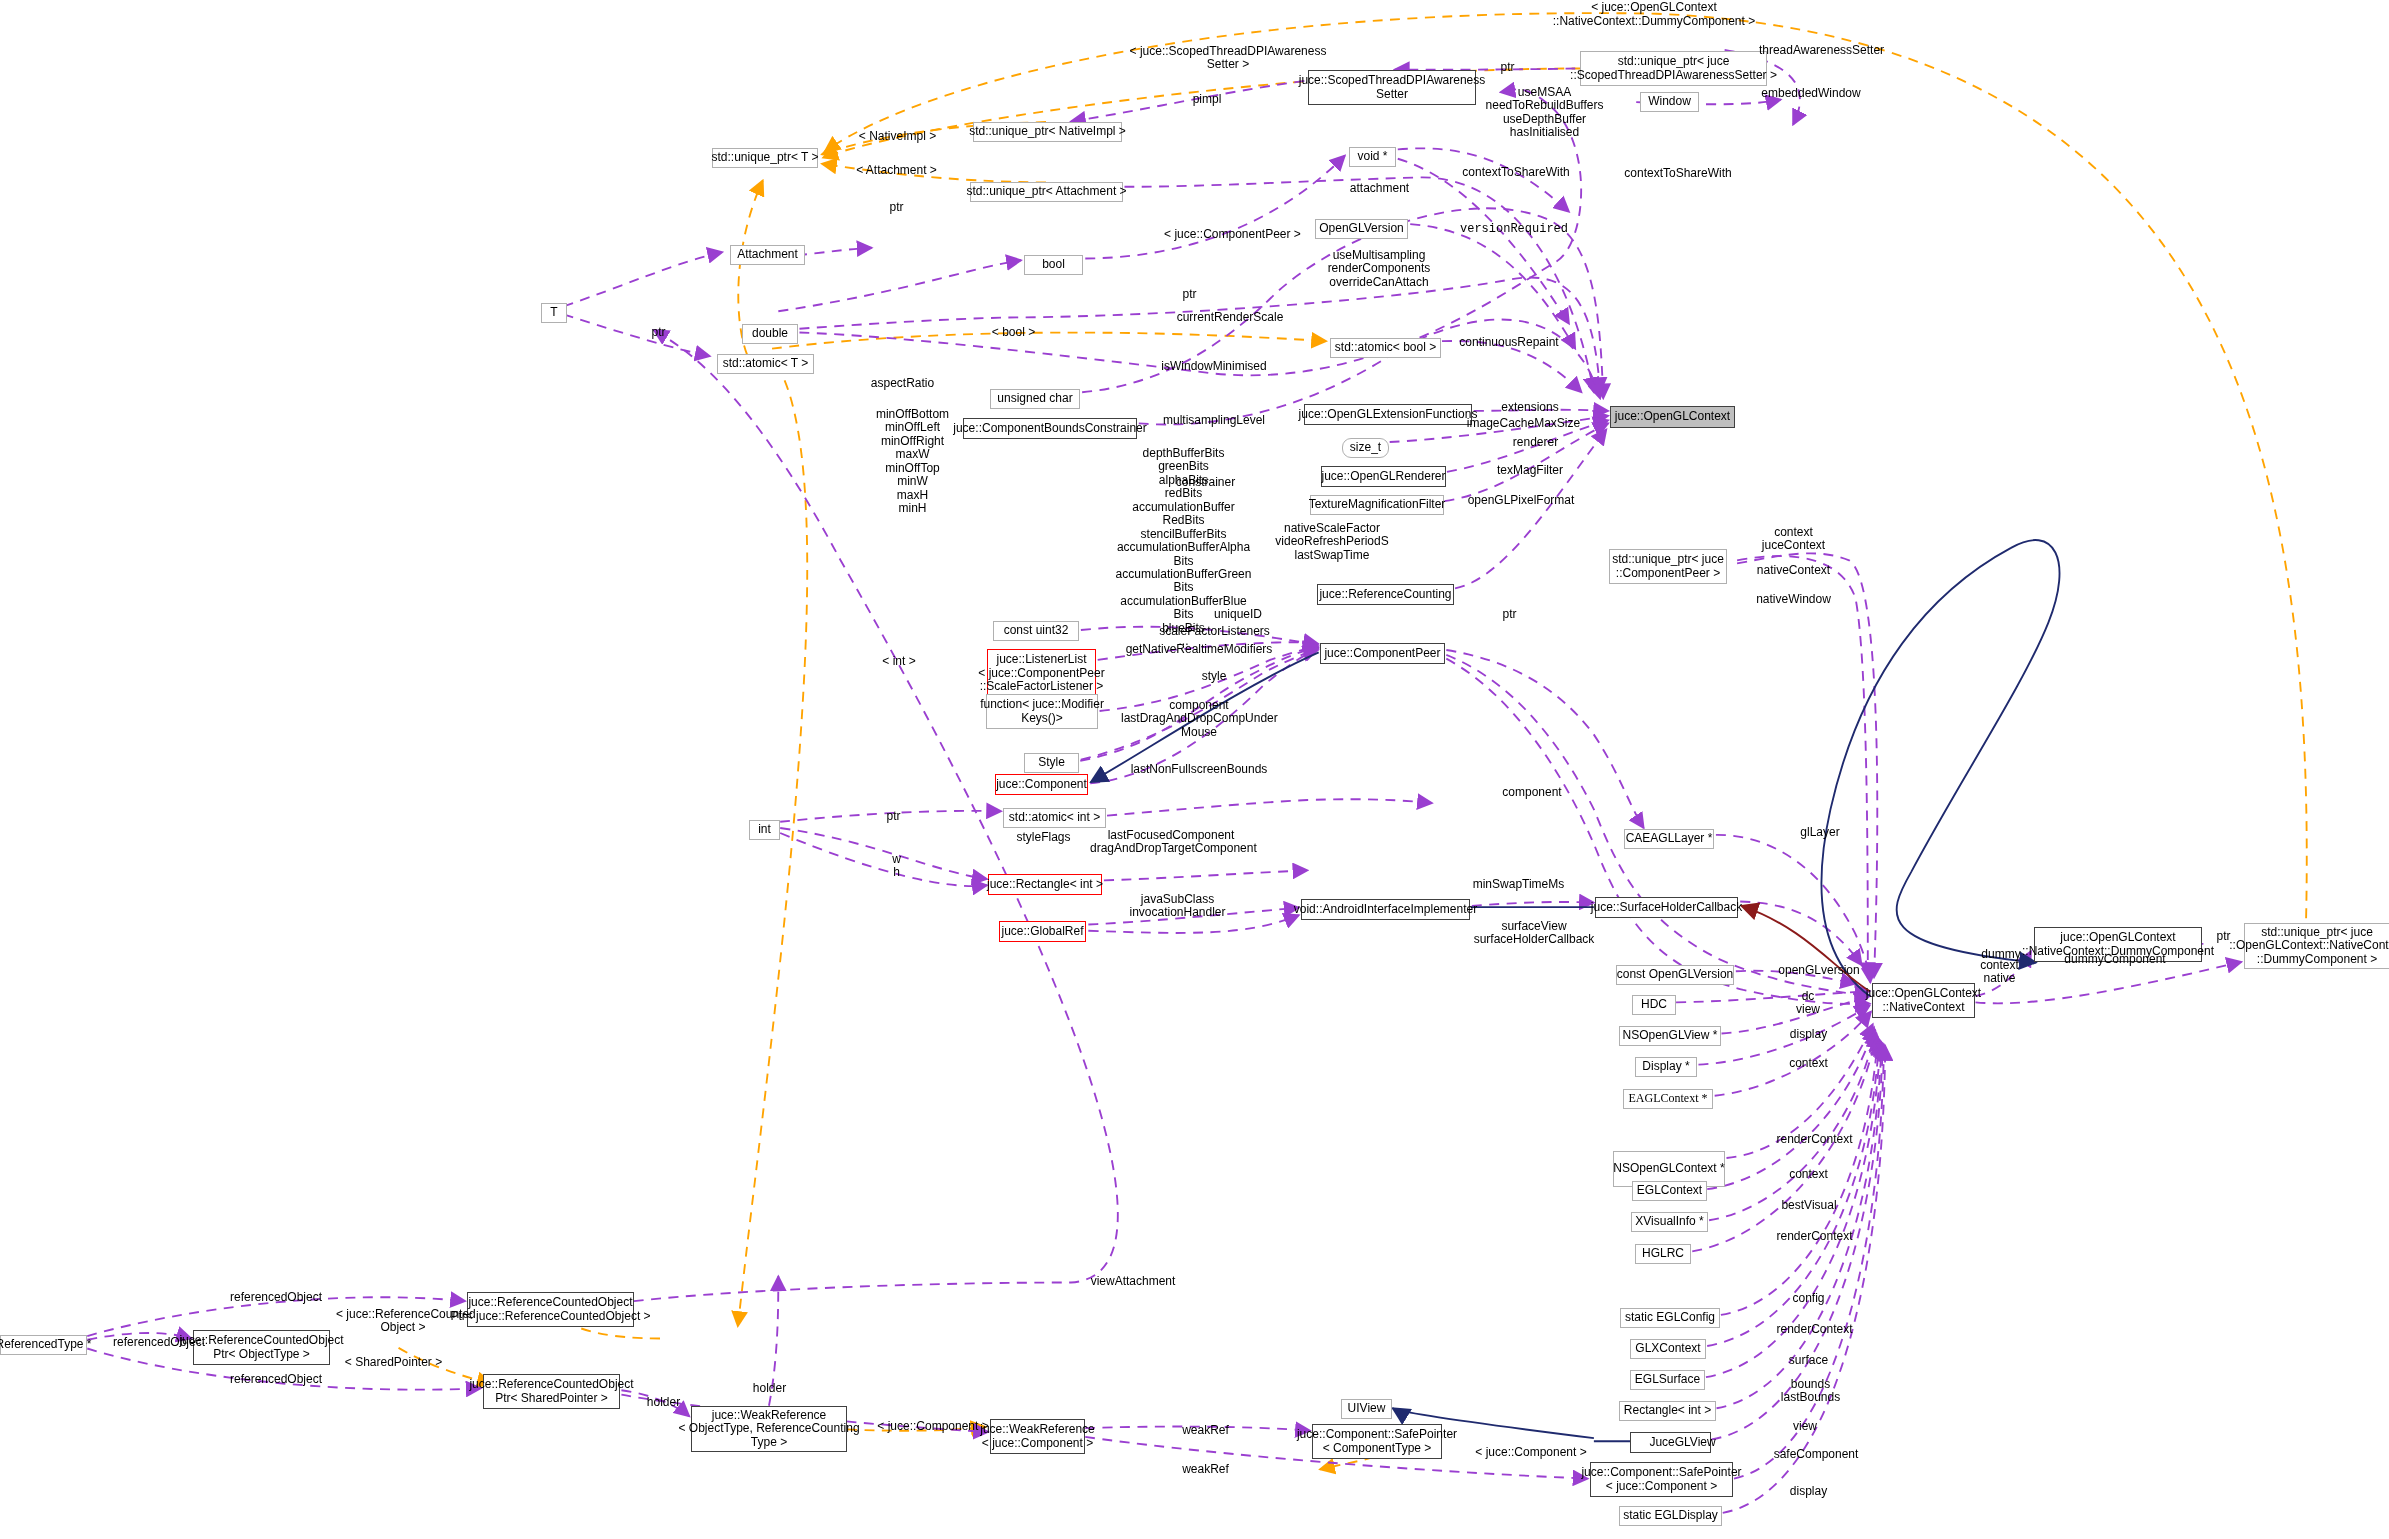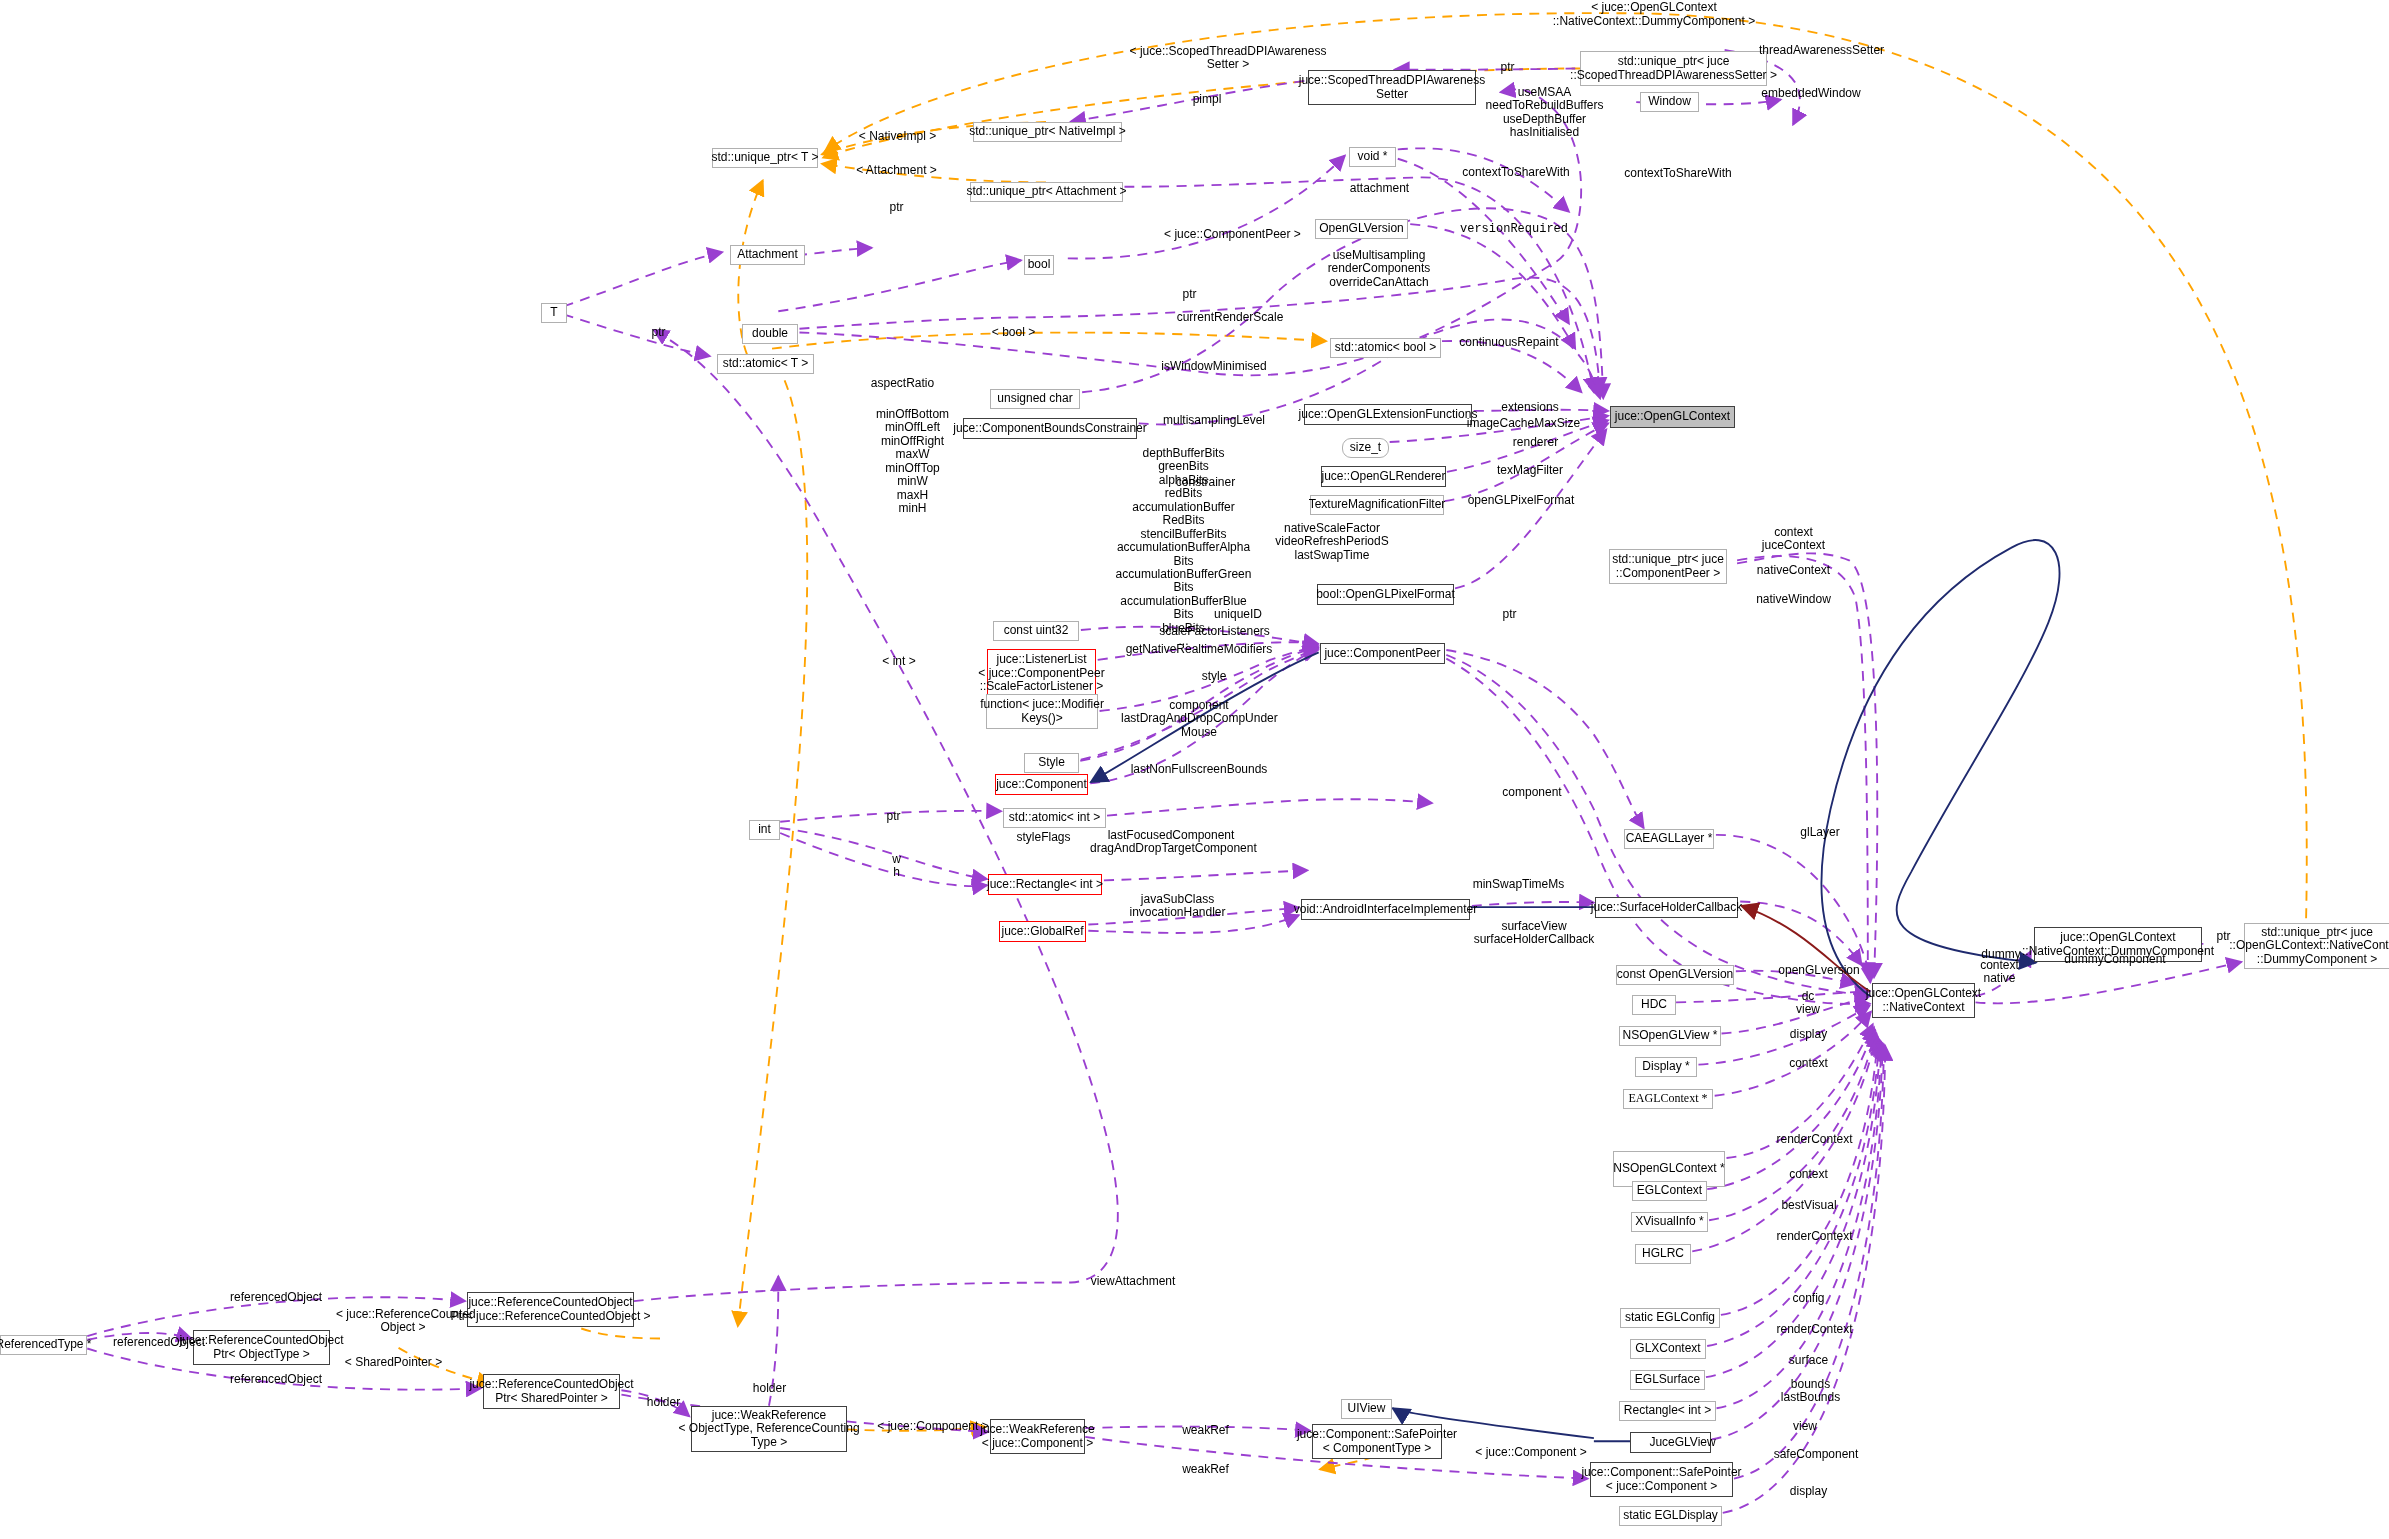--- a/index.html
+++ b/index.html
@@ -150,31 +150,31 @@
       <div class="node n-plain" style="left: 970px; top: 182px; width: 153px; height: 20px;">std::unique_ptr&lt; Attachment &gt;</div>
       <div class="node n-plain" style="left: 1580px; top: 51px; width: 187px; height: 35px;">std::unique_ptr&lt; juce
 ::ScopedThreadDPIAwarenessSetter &gt;</div>
       <div class="node n-class" style="left: 1308px; top: 70px; width: 168px; height: 35px;">juce::ScopedThreadDPIAwareness
 Setter</div>
       <div class="node n-plain" style="left: 1640px; top: 92px; width: 59px; height: 20px;">Window</div>
       <div class="node n-plain" style="left: 730px; top: 245px; width: 75px; height: 20px;">Attachment</div>
       <div class="node n-plain" style="left: 541px; top: 303px; width: 26px; height: 20px;">T</div>
       <div class="node n-plain" style="left: 742px; top: 324px; width: 56px; height: 20px;">double</div>
       <div class="node n-plain" style="left: 717px; top: 354px; width: 97px; height: 20px;">std::atomic&lt; T &gt;</div>
-      <div class="node n-plain" style="left: 1024px; top: 255px; width: 30px; height: 20px;">bool</div>
+      <div class="node n-plain" style="left: 1024px; top: 255px; width: 59px; height: 20px;">bool</div>
       <div class="node n-plain" style="left: 1349px; top: 147px; width: 47px; height: 20px;">void *</div>
       <div class="node n-plain" style="left: 1315px; top: 219px; width: 93px; height: 20px;">OpenGLVersion</div>
       <div class="node n-plain" style="left: 1330px; top: 338px; width: 111px; height: 20px;">std::atomic&lt; bool &gt;</div>
       <div class="node n-plain" style="left: 990px; top: 389px; width: 90px; height: 20px;">unsigned char</div>
       <div class="node n-class" style="left: 963px; top: 418px; width: 174px; height: 21px;">juce::ComponentBoundsConstrainer</div>
       <div class="node n-class" style="left: 1304px; top: 404px; width: 168px; height: 21px;">juce::OpenGLExtensionFunctions</div>
       <div class="node n-plain" style="left: 1342px; top: 438px; width: 47px; height: 20px; border-radius: 9px;">size_t</div>
       <div class="node n-class" style="left: 1321px; top: 466px; width: 125px; height: 21px;">juce::OpenGLRenderer</div>
       <div class="node n-plain" style="left: 1310px; top: 495px; width: 134px; height: 20px;">TextureMagnificationFilter</div>
-      <div class="node n-class" style="left: 1317px; top: 584px; width: 137px; height: 21px;">bool::OpenGLPixelFormat</div>
+      <div class="node n-class" style="left: 1317px; top: 584px; width: 137px; height: 21px;">juce::ReferenceCounting</div>
       <div class="node n-focus" style="left: 1610px; top: 406px; width: 125px; height: 22.4px;">juce::OpenGLContext</div>
       <div class="node n-plain" style="left: 1609px; top: 549px; width: 118px; height: 35px;">std::unique_ptr&lt; juce
 ::ComponentPeer &gt;</div>
       <div class="node n-plain" style="left: 993px; top: 621px; width: 86px; height: 20px;">const uint32</div>
       <div class="node n-red" style="left: 987px; top: 649px; width: 109px; height: 49px;">juce::ListenerList
 &lt; juce::ComponentPeer
 ::ScaleFactorListener &gt;</div>
       <div class="node n-plain" style="left: 986px; top: 694px; width: 112px; height: 35px;">function&lt; juce::Modifier
 Keys()&gt;</div>
       <div class="node n-plain" style="left: 1024px; top: 753px; width: 55px; height: 20px;">Style</div>

